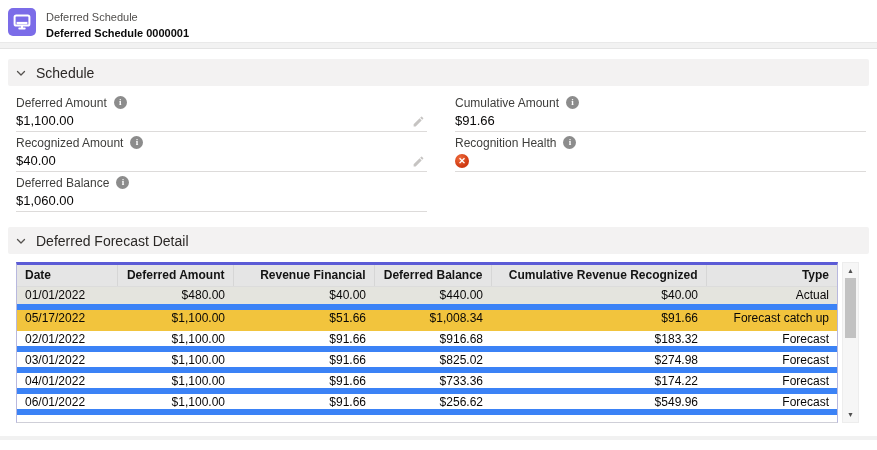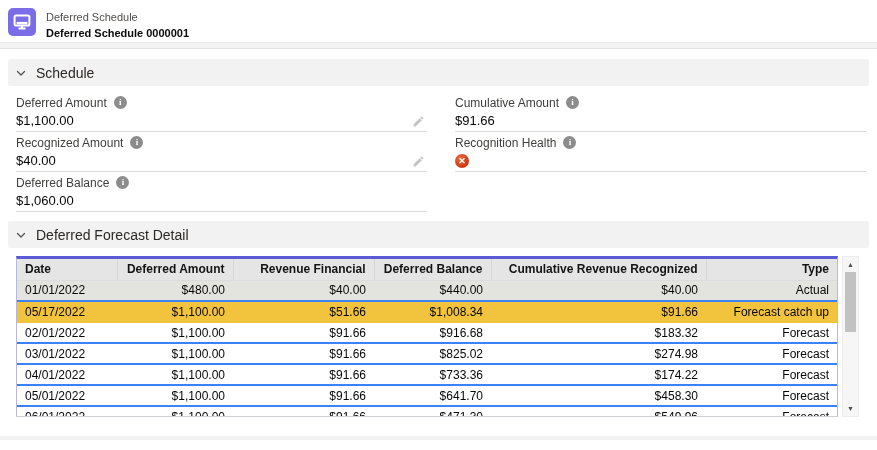--- a/index.html
+++ b/index.html
@@ -58,21 +58,21 @@
   }
   table.forecast { width:820px; table-layout:fixed; border-collapse:collapse; font-size:12px; }
   table.forecast th {
     font-weight:bold; text-align:right; padding:0 8px; height:21px; box-sizing:border-box;
     border-right:1px solid #d6d6d6; border-bottom:1px solid #dcdcdc; color:#141414;
     white-space:nowrap; overflow:hidden; cursor:pointer; background:#e5e5e5;
   }
   table.forecast th:last-child { border-right:none; }
   table.forecast td {
     text-align:right; padding:0 8px; height:21px; box-sizing:border-box;
-    border-bottom:2px solid #3b82f6; color:#080707; white-space:nowrap; overflow:hidden;margin-top:44px;
+    border-bottom:6px solid #3b82f6; color:#080707; white-space:nowrap; overflow:hidden;margin-top:44px;
   }
   table.forecast .left { text-align:left; }
   tr.actual td { background:var(--row-actual-bg,#e4e4de); }
   tr.forecast-catchup td { background:var(--row-highlight-bg,#f2c43d); border-bottom-color:var(--row-highlight-bg,#f2c43d); }
 
   
   .vscroll {
     position:absolute; left:826px; top:0; width:17px; height:161px;
     background:#f6f6f6; border:1px solid #ededed; box-sizing:border-box;
   }
@@ -178,21 +178,21 @@
           <span class="info-icon">i</span>
         </div>
         <div class="field-value-row">
           <span class="error-icon">✕</span>
         </div>
       </div>
 
     </div>
   </div>
 
-  <div class="section-bar" style="margin-top:9px;">
+  <div class="section-bar" style="margin-top:15px;">
     <span class="chev">
       <svg width="12" height="12" viewBox="0 0 24 24" fill="none" stroke="#55524f" stroke-width="2.6" stroke-linecap="round" stroke-linejoin="round">
           <path d="M5 9l7 7 7-7"></path>
         </svg>
     </span>
     <span>Deferred Forecast Detail</span>
   </div>
 
   <div class="table-area">
     <div class="table-clip">
@@ -250,32 +250,24 @@
             </tr>
             <tr>
               <td class="left">04/01/2022</td>
               <td>$1,100.00</td>
               <td>$91.66</td>
               <td>$733.36</td>
               <td>$174.22</td>
               <td>Forecast</td>
             </tr>
             <tr>
-              <td class="left">05/01/2022</td>
-              <td>$1,100.00</td>
-              <td>$91.66</td>
-              <td>$641.70</td>
-              <td>$458.30</td>
-              <td>Forecast</td>
-            </tr>
-            <tr>
               <td class="left">06/01/2022</td>
               <td>$1,100.00</td>
               <td>$91.66</td>
-              <td>$471.30</td>
+              <td>$256.62</td>
               <td>$549.96</td>
               <td>Forecast</td>
             </tr>
           </tbody>
       </table>
     </div>
     <div class="vscroll">
       <div class="arrow up">▲</div>
       <div class="thumb"></div>
       <div class="arrow down">▼</div>

